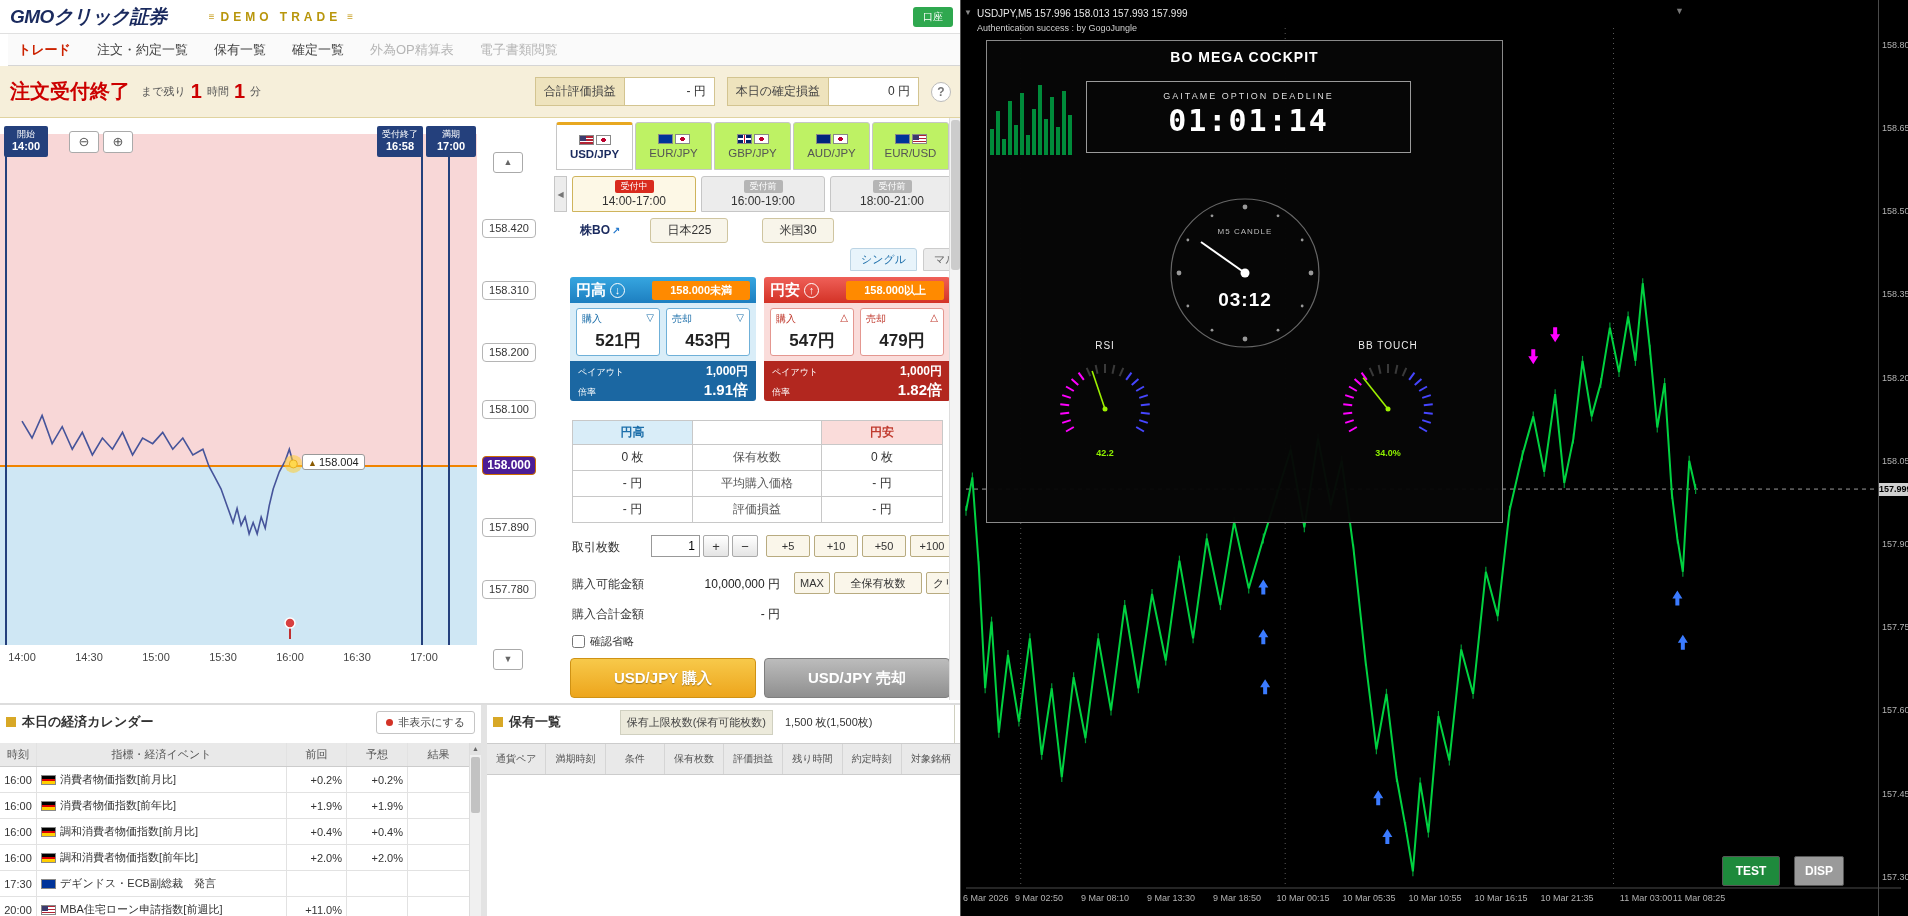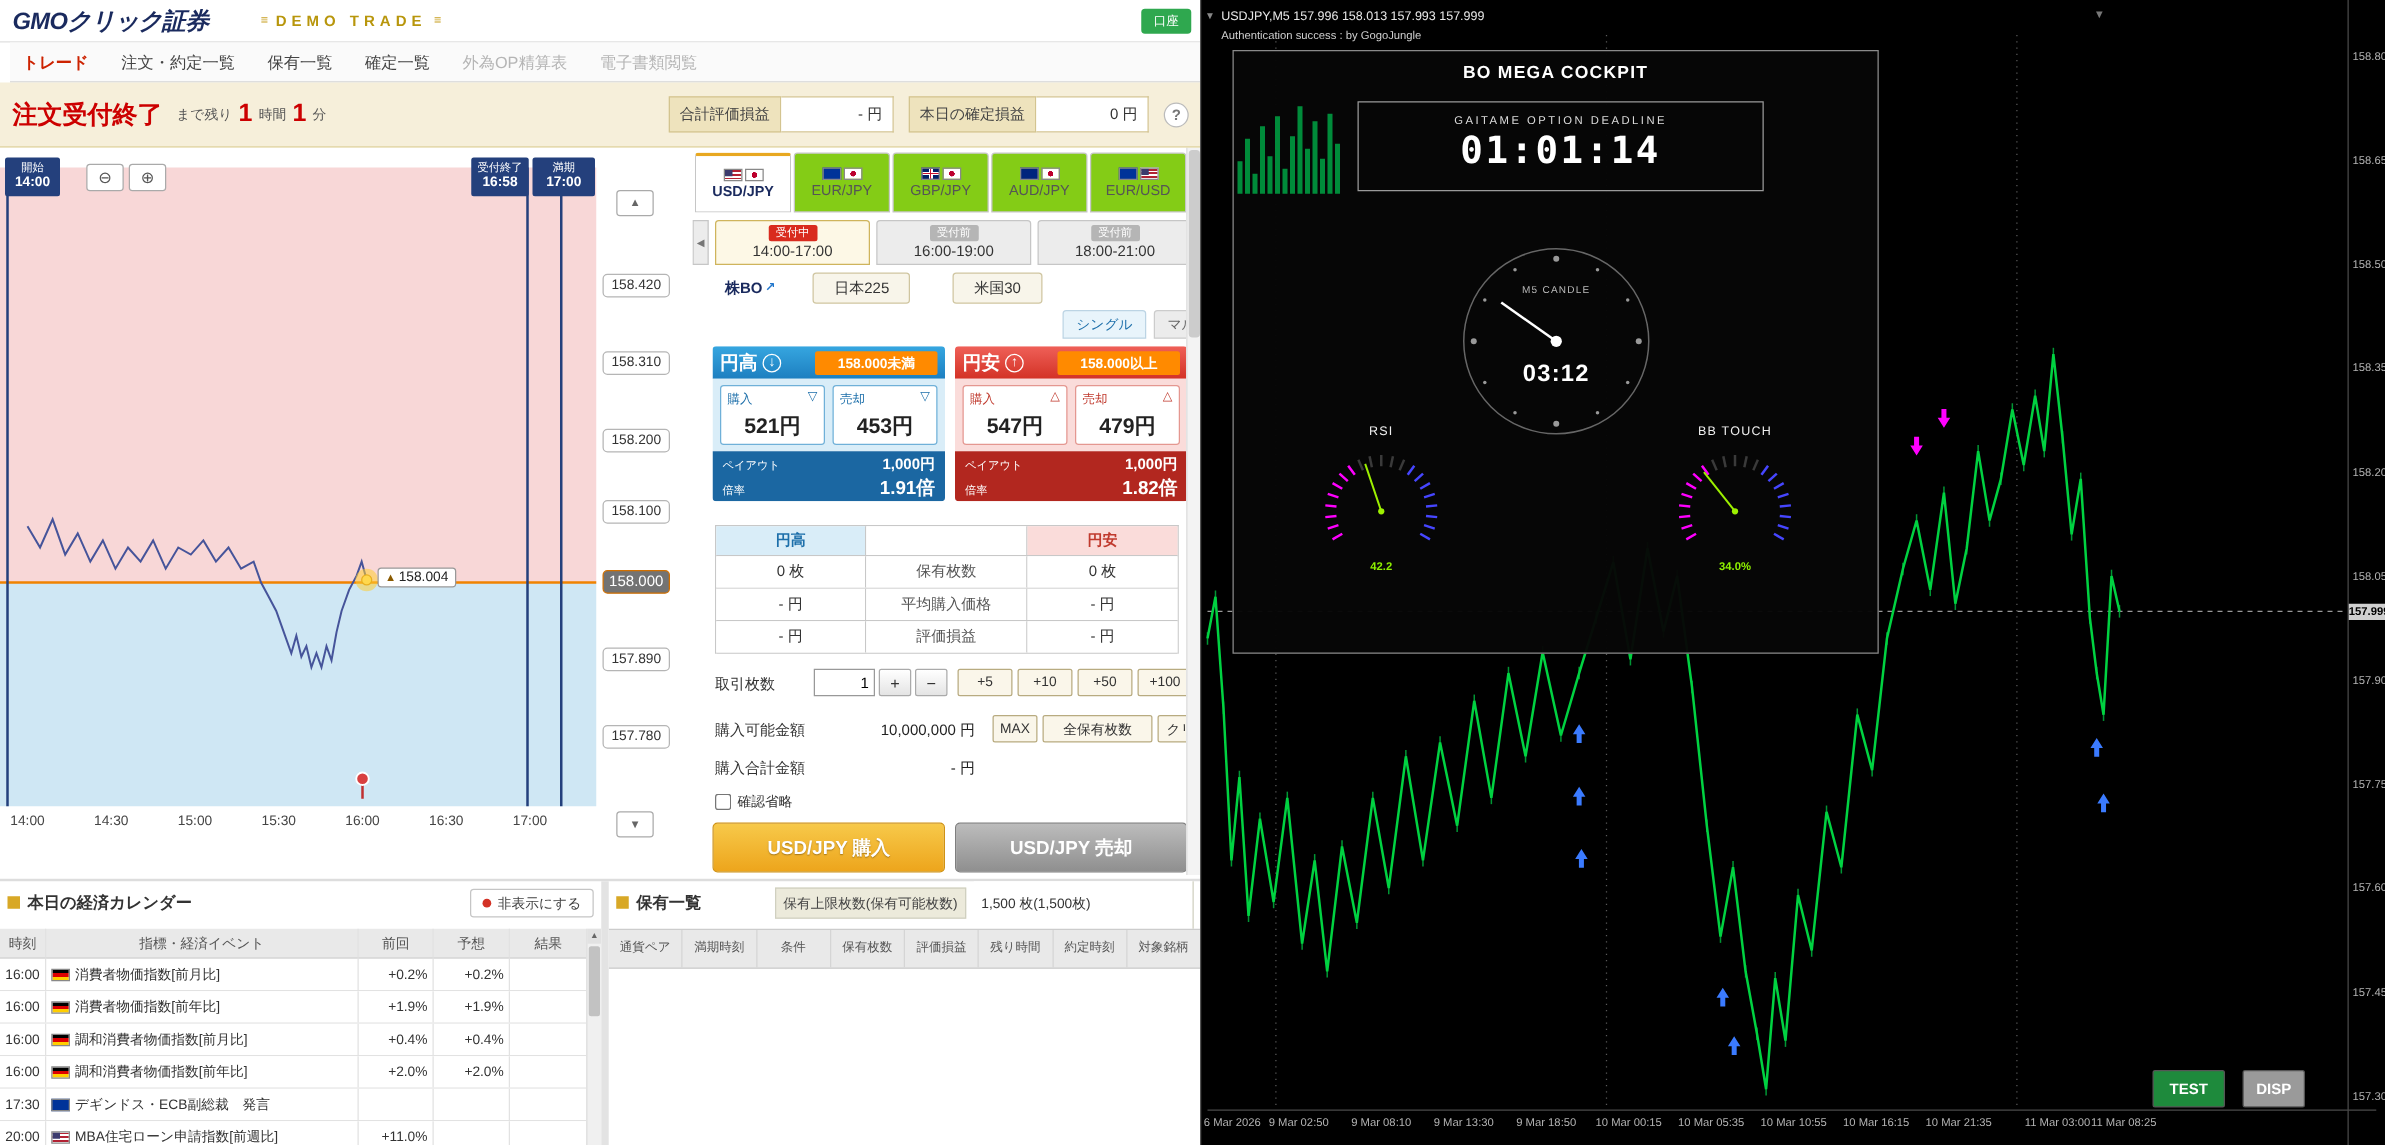--- a/index.html
+++ b/index.html
@@ -40,29 +40,29 @@
 .badge .b1{font-size:9px}
 .badge .b2{font-size:11px;font-weight:bold}
 .bg-start{left:4px;width:44px}
 .bg-close{left:377px;width:46px}
 .bg-expiry{left:426px;width:50px}
 .zoom-btn{position:absolute;top:13px;width:30px;height:22px;background:#fff;border:1px solid #aaa;border-radius:3px;z-index:5;font-size:13px;color:#555;text-align:center;line-height:20px;cursor:pointer}
 .z-out{left:69px}.z-in{left:103px}
 .scroll-btn{position:absolute;left:493px;width:30px;height:21px;background:#fff;border:1px solid #aaa;border-radius:3px;font-size:9px;color:#666;text-align:center;line-height:19px;z-index:5;cursor:pointer}
 .s-up{top:34px}.s-down{top:531px}
 .price-lab{position:absolute;left:482px;width:54px;height:19px;background:#fff;border:1px solid #b5b5b5;border-radius:4px;font-size:11px;color:#333;text-align:center;line-height:17px;z-index:4}
-.price-lab.strike{background:#737373;border-color:#d06f00;color:#fff;font-weight:normal;font-size:12px}
+.price-lab.strike{background:#4c1d95;border-color:#d06f00;color:#fff;font-weight:bold;font-size:12px}
 .time-lab{position:absolute;top:533px;width:44px;text-align:center;font-size:11px;color:#444}
 .cur-bubble{position:absolute;left:302px;top:336px;background:#fff;border:1px solid #999;border-radius:3px;font-size:11px;padding:1px 5px;z-index:5;color:#222;white-space:nowrap}
 .cb-arrow{color:#8a5a00;font-size:9px;margin-right:2px}
 
 
 .order-area{position:absolute;left:554px;top:118px;width:395px;height:582px;background:#fff;overflow:hidden}
 .cur-tabs{position:absolute;left:2px;top:4px;display:flex;gap:2px}
-.cur-tab{width:77px;height:48px;background:#84cc16;border:1px solid #c6c6c6;border-radius:3px 3px 0 0;display:flex;flex-direction:column;align-items:center;justify-content:center;gap:3px;cursor:pointer}
+.cur-tab{width:77px;height:48px;background:#bef264;border:1px solid #c6c6c6;border-radius:3px 3px 0 0;display:flex;flex-direction:column;align-items:center;justify-content:center;gap:3px;cursor:pointer}
 .cur-tab.active{background:#fff;border-top:3px solid #e8a820}
 .cur-label{font-size:11.5px;font-weight:bold;color:#1a2a5e;white-space:nowrap}
 .cur-tab:not(.active) .cur-label{color:#555;font-weight:normal}
 .flagrow{display:flex;gap:2px}
 .flag{display:inline-block;width:15px;height:10px;border:1px solid #888;flex:none}
 .flag-jp{background:radial-gradient(circle at 50% 50%,#bc002d 28%,#fff 30%)}
 .flag-eu{background:#039}
 .flag-au{background:#00247d}
 .flag-us{background-color:#fff;background-image:linear-gradient(#3c3b6e,#3c3b6e),repeating-linear-gradient(#b22234 0 1.5px,#fff 1.5px 3px);background-size:6px 5px,100% 100%;background-repeat:no-repeat}
 .flag-gb{background-color:#012169;background-image:linear-gradient(to bottom,transparent 44%,#c8102e 44%,#c8102e 56%,transparent 56%),linear-gradient(to right,transparent 45%,#c8102e 45%,#c8102e 55%,transparent 55%),linear-gradient(to bottom,transparent 33%,#fff 33%,#fff 67%,transparent 67%),linear-gradient(to right,transparent 37%,#fff 37%,#fff 63%,transparent 63%)}

